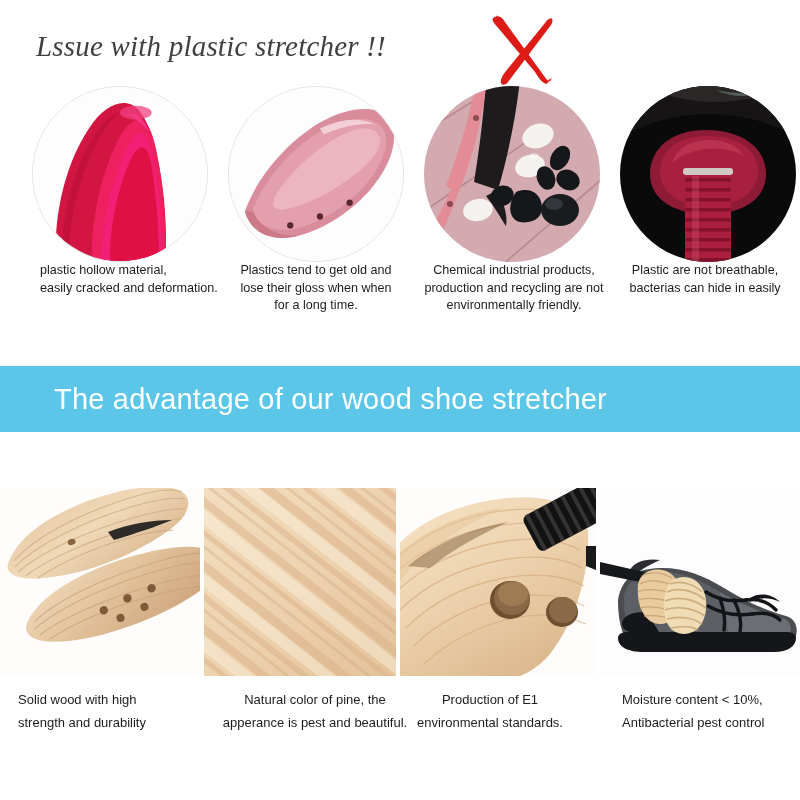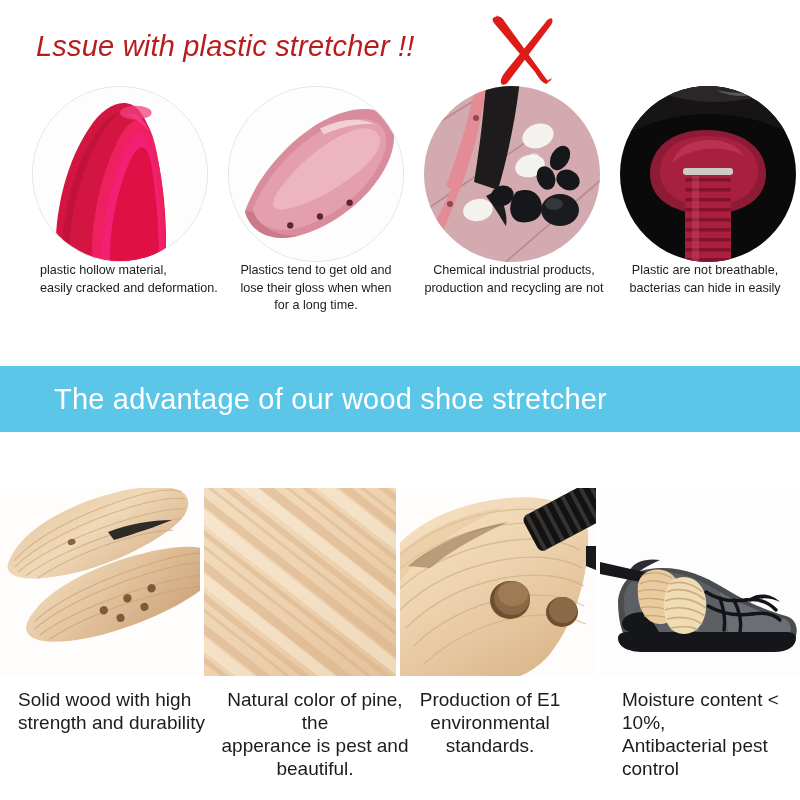--- a/index.html
+++ b/index.html
@@ -25,23 +25,23 @@
   }
 
   #plastic-heading {
     position: absolute;
     left: 36px;
     top: 30px;
     font-size: 29px;
     font-style: italic;
     font-weight: 500;
     letter-spacing: 0.2px;
-    color: #b91c1c;
+    color: #404040;
     white-space: nowrap;
-    font-family: Liberation Sans, sans-serif;
+    font-family: Liberation Serif, serif;
     text-align: right;
   }
 
   #x-mark {
     position: absolute;
     left: 489px;
     top: 14px;
     width: 66px;
     height: 72px;
   }
@@ -131,21 +131,21 @@
   }
   .wood-cap-row {
     position: absolute;
     left: 0;
     top: 256px;
     width: 800px;
   }
   .wood-caption {
     position: absolute;
     top: 0;
-    font-size: 19px;
+    font-size: 13px;
     line-height: 23px;
     color: #1c1c1c;
     font-family: "Liberation Sans", sans-serif;
   }
 
   
   .art { position: absolute; inset: 0; }
 </style>
 </head>
 <body>
@@ -264,20 +264,21 @@
 
     <div class="caption" style="left:222px; width:188px; text-align:center;">
       <div>Plastics tend to get old and</div>
       <div>lose their gloss when when</div>
       <div>for a long time.</div>
     </div>
 
     <div class="caption" style="left:412px; width:204px; text-align:center;">
       <div>Chemical industrial products,</div>
       <div>production and recycling are not</div>
+      <div>environmentally friendly.</div>
     </div>
 
     <div class="caption" style="left:614px; width:182px; text-align:center;">
       <div>Plastic are not breathable,</div>
       <div>bacterias can hide in easily</div>
     </div>
   </div>
 </div>
 
 <div id="advantage-banner">

